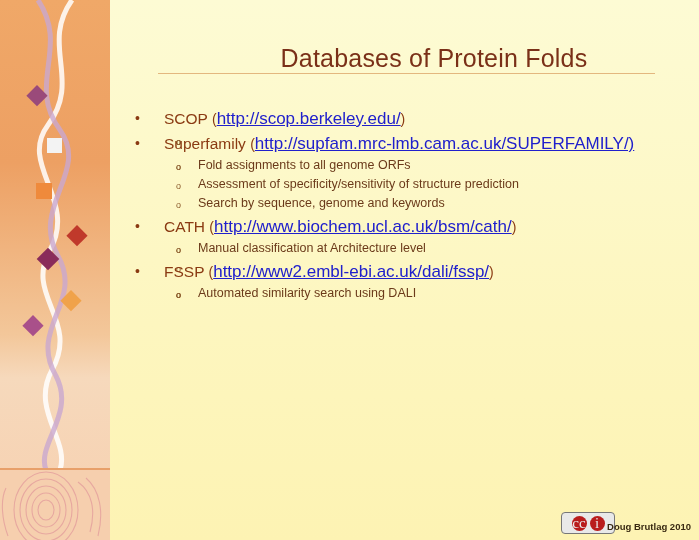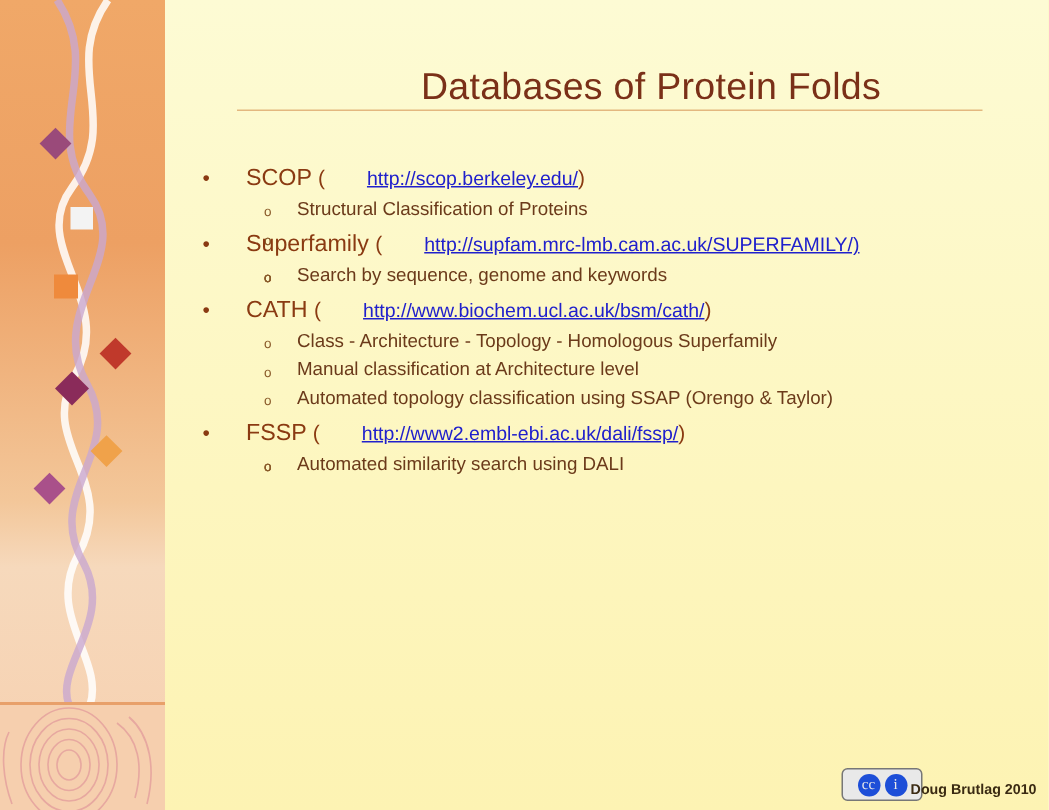--- a/index.html
+++ b/index.html
@@ -90,22 +90,21 @@
     position: absolute;
     left: 5px;
     top: 0px;
     font-size: 14px;
     color: #8a3a12;
   }
   .l1 .lbl { color: #8a3a12; }
   .l1 .paren { color: #8a3a12; font-size: 14px; }
   .l1 a {
     color: #2020cc;
-    font-size: 13px;
-    margin-left: 28px;
+    font-size: 17px;
   }
   .l2 {
     position: relative;
     padding-left: 68px;
     font-size: 12.5px;
     color: #6b3a1a;
     line-height: 19px;
     margin: 0;
   }
   .l2 .bullet2 {
@@ -139,23 +138,23 @@
     background: #e9e9e9;
     display: flex;
     align-items: center;
     justify-content: center;
     gap: 3px;
   }
   .cc-circle {
     width: 15px;
     height: 15px;
     border-radius: 50%;
-    background: #1d4ed8;
+    background: #b91c1c;
     color: #e9e9e9;
-    font-size: 10px;
+    font-size: 15px;
     line-height: 15px;
     text-align: center;
     font-family: "Liberation Serif", serif;
   }
 </style>
 </head>
 <body>
 
 <div class="slide">
 
@@ -194,68 +193,67 @@
   <div class="content">
 
     <div class="l1">
       <span class="bullet">•</span>
       <span class="lbl">SCOP</span>
       <span class="paren">(</span><a href="#">http://scop.berkeley.edu/</a><span class="paren">)</span>
     </div>
     <div class="sub-list">
       <div class="l2">
         <span class="bullet2">o</span>
-        <span>Structural Classification of Proteins</span>
       </div>
       <div class="l2">
         <span class="bullet2">o</span>
       </div>
       <div class="l2">
         <span class="bullet2">o</span>
       </div>
     </div>
 
     <div class="l1">
       <span class="bullet">•</span>
       <span class="lbl">Superfamily</span>
       <span class="paren">(</span><a href="#">http://supfam.mrc-lmb.cam.ac.uk/SUPERFAMILY/)</a>
     </div>
     <div class="sub-list">
       <div class="l2">
         <span class="bullet2">o</span>
       </div>
       <div class="l2">
         <span class="bullet2">o</span>
-      </div>
-      <div class="l2">
-        <span class="bullet2">o</span>
+        <span>Fold assignments to all genome ORFs</span>
+      </div>
+      <div class="l2">
+        <span class="bullet2">o</span>
+        <span>Assessment of specificity/sensitivity of structure prediction</span>
       </div>
       <div class="l2">
         <span class="bullet2">o</span>
         <span>Search by sequence, genome and keywords</span>
       </div>
     </div>
 
     <div class="l1">
       <span class="bullet">•</span>
       <span class="lbl">CATH</span>
       <span class="paren">(</span><a href="#">http://www.biochem.ucl.ac.uk/bsm/cath/</a><span class="paren">)</span>
     </div>
     <div class="sub-list">
       <div class="l2">
         <span class="bullet2">o</span>
-        <span>Class - Architecture - Topology - Homologous Superfamily</span>
       </div>
       <div class="l2">
         <span class="bullet2">o</span>
         <span>Manual classification at Architecture level</span>
       </div>
       <div class="l2">
         <span class="bullet2">o</span>
-        <span>Automated topology classification using SSAP (Orengo &amp; Taylor)</span>
       </div>
     </div>
 
     <div class="l1">
       <span class="bullet">•</span>
       <span class="lbl">FSSP</span>
       <span class="paren">(</span><a href="#">http://www2.embl-ebi.ac.uk/dali/fssp/</a><span class="paren">)</span>
     </div>
     <div class="sub-list">
       <div class="l2">

